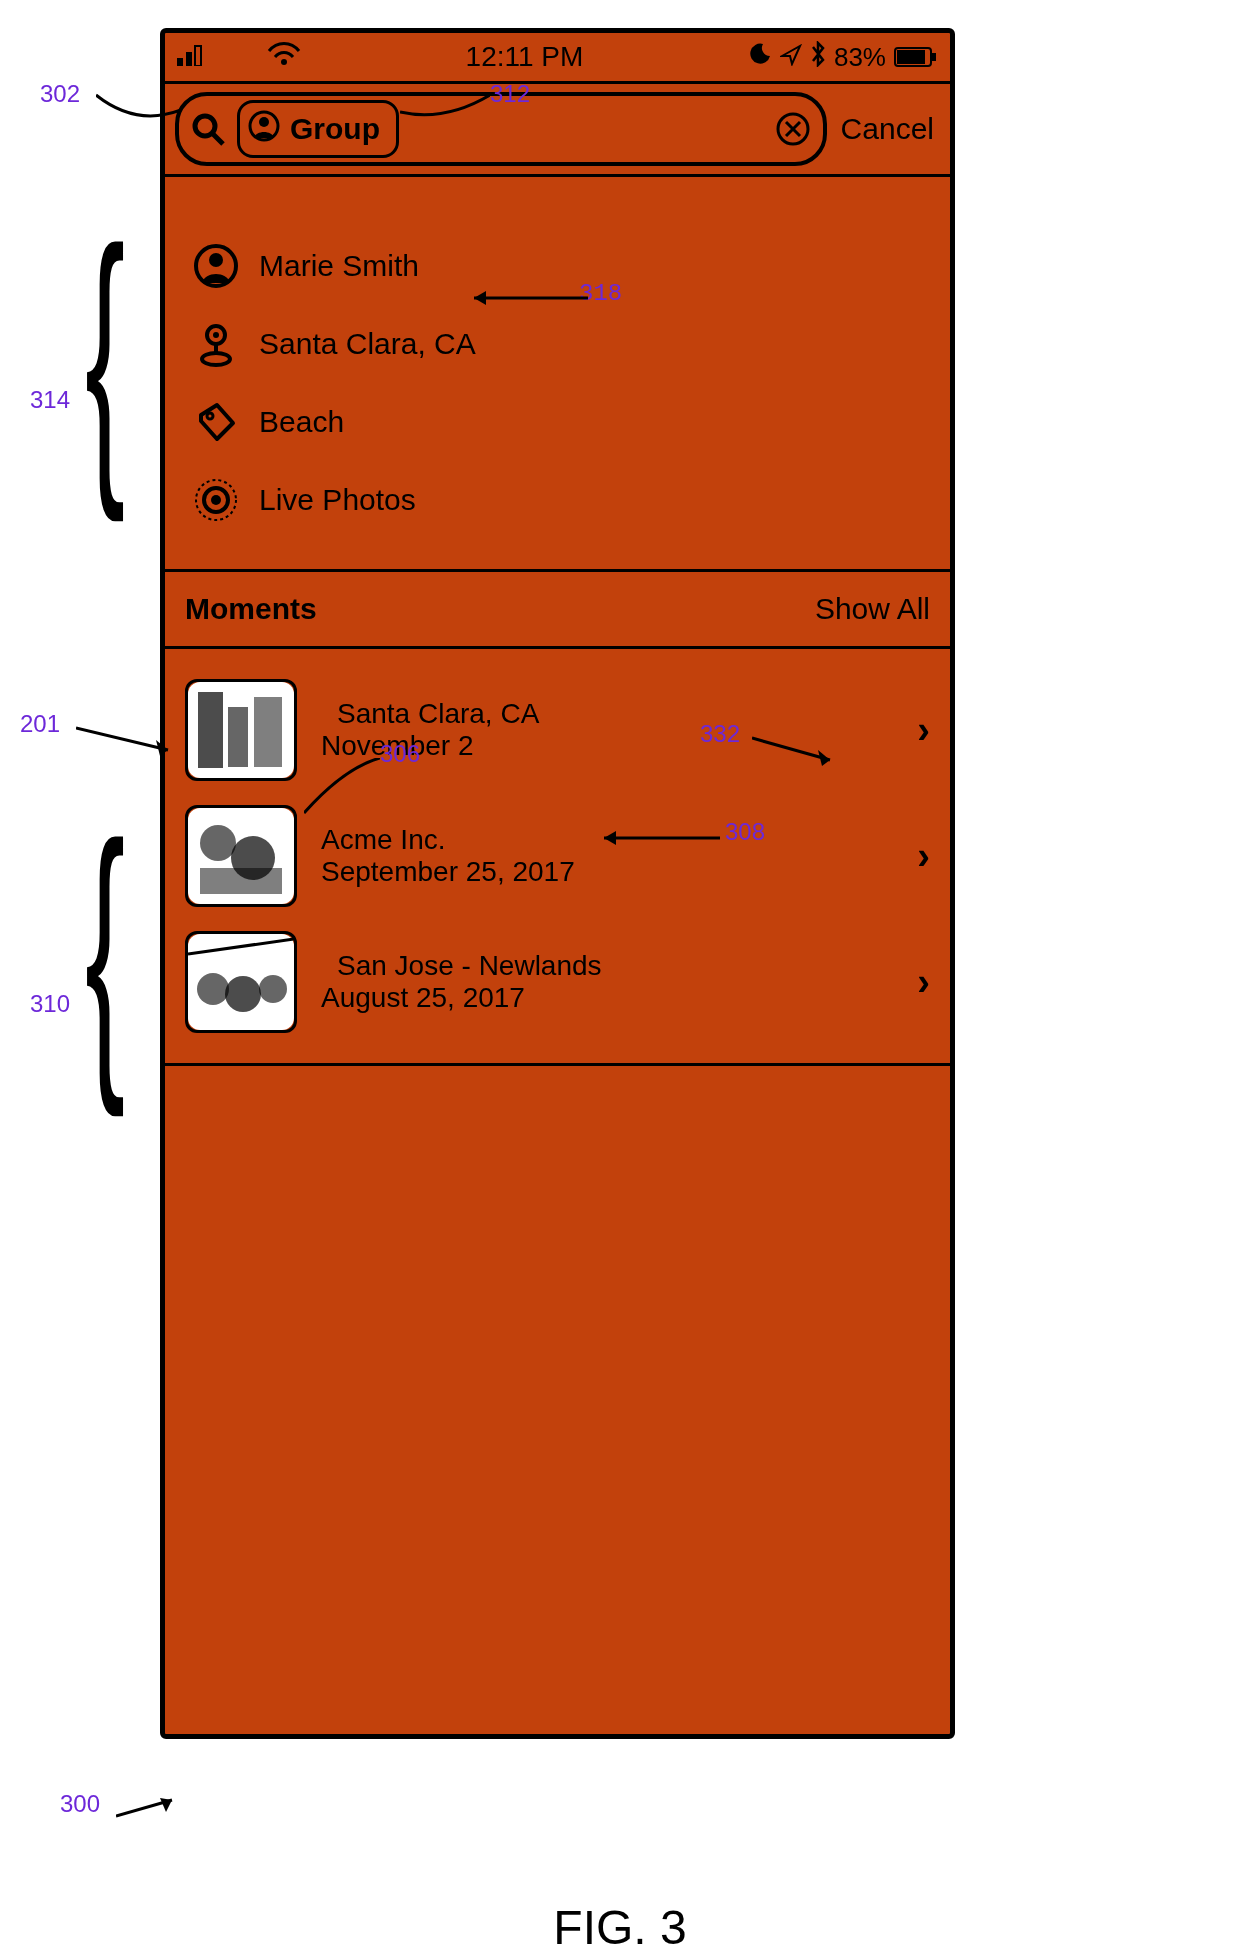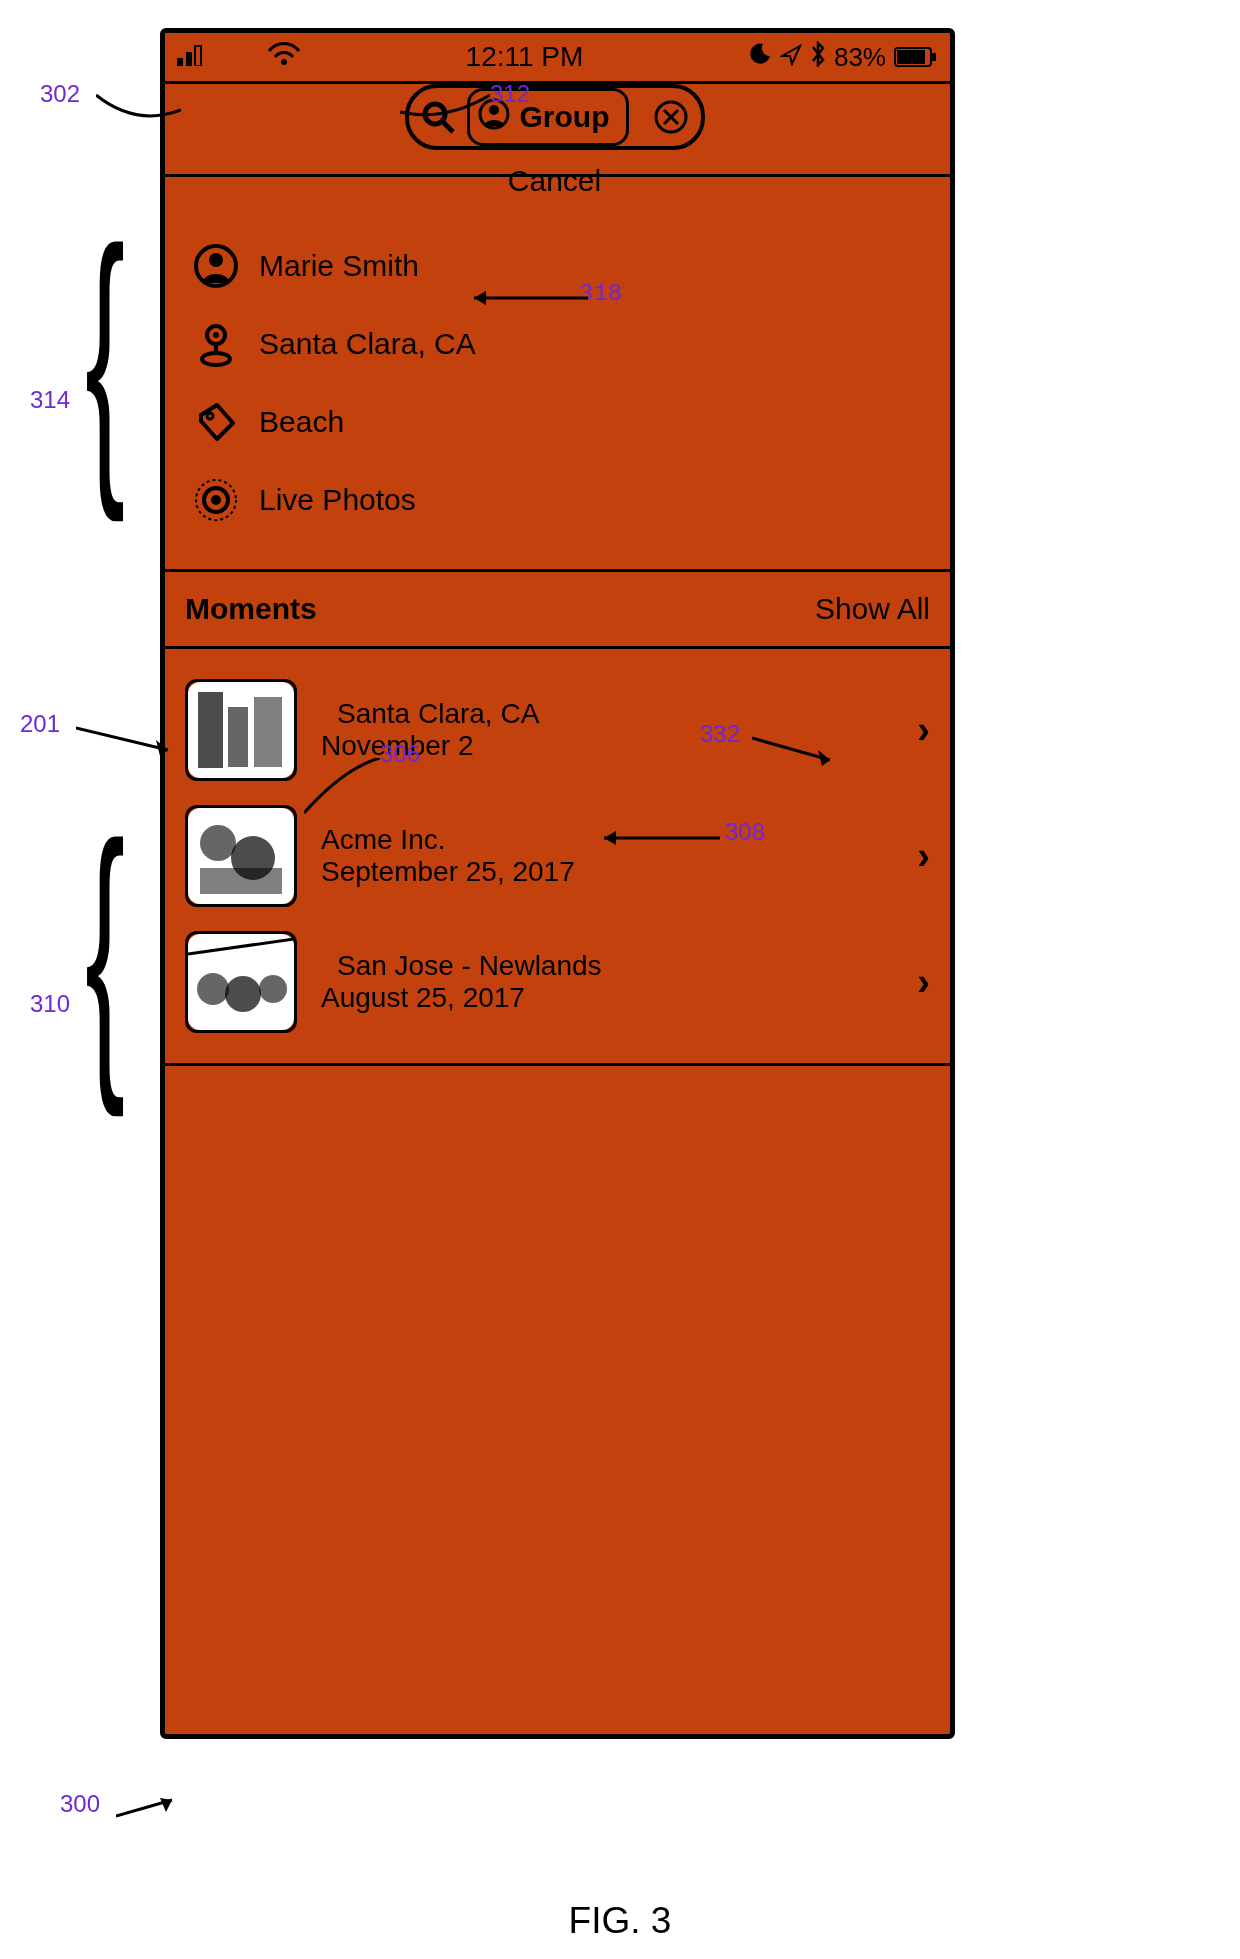--- a/index.html
+++ b/index.html
@@ -6,21 +6,21 @@
   body{font-family:Arial,Helvetica,sans-serif;color:#000;}
   .page{position:relative;width:1240px;height:1959px;}
   .phone{position:absolute;left:160px;top:28px;width:795px;height:1711px;border:5px solid #000;border-radius:6px;box-sizing:border-box;background:#c2410c;}
 
   
   .status{height:48px;border-bottom:3px solid #000;display:flex;align-items:center;padding:0 12px;font-size:26px;}
   .status .right{margin-left:auto;display:flex;align-items:center;gap:8px;}
   .batt{display:flex;align-items:center;}
 
   
-  .searchbar{height:90px;border-bottom:3px solid #000;display:flex;align-items:center;padding:0 16px 0 10px;gap:14px;flex-direction:column;}
+  .searchbar{height:90px;border-bottom:3px solid #000;display:flex;align-items:center;padding:0 16px 0 10px;gap:14px;}
   .searchbox{flex:1;display:flex;align-items:center;height:66px;border:4px solid #000;border-radius:32px;padding:0 12px;gap:12px;}
   .token{display:flex;align-items:center;gap:10px;border:3px solid #000;border-radius:16px;padding:2px 16px 2px 8px;height:48px;font-weight:bold;font-size:30px;}
   .mag{width:34px;height:34px;}
   .clearbtn{width:36px;height:36px;}
   .cancel{font-size:30px;}
 
   
   .sugg{padding:50px 28px 30px;border-bottom:3px solid #000;}
   .sugg-row{display:flex;align-items:center;gap:20px;padding:16px 0;font-size:30px;}
   .sugg-row .icon{width:46px;height:46px;display:flex;align-items:center;justify-content:center;}
@@ -35,21 +35,21 @@
   .thumb{width:106px;height:96px;border:3px solid #000;border-radius:12px;display:flex;align-items:center;justify-content:center;}
   .thumb svg{width:100%;height:100%;}
   .resbody{flex:1;display:flex;flex-direction:column;justify-content:center;font-size:28px;}
   .resbody .t{padding-left:16px;}
   .chev{font-size:38px;font-weight:bold;}
 
   
   .ann{position:absolute;font-size:24px;color:#6d28d9;}
   .leadline{position:absolute;pointer-events:none;}
 
-  .fig{position:absolute;left:0;right:0;text-align:center;top:1900px;font-size:37px;}
+  .fig{position:absolute;left:0;right:0;text-align:center;top:1900px;font-size:48px;}
 
   
   .brace{position:absolute;font-size:300px;line-height:1;transform:scaleX(.4);}
 </style>
 </head>
 <body>
 
 <div class="page">
 
   <div class="phone">

